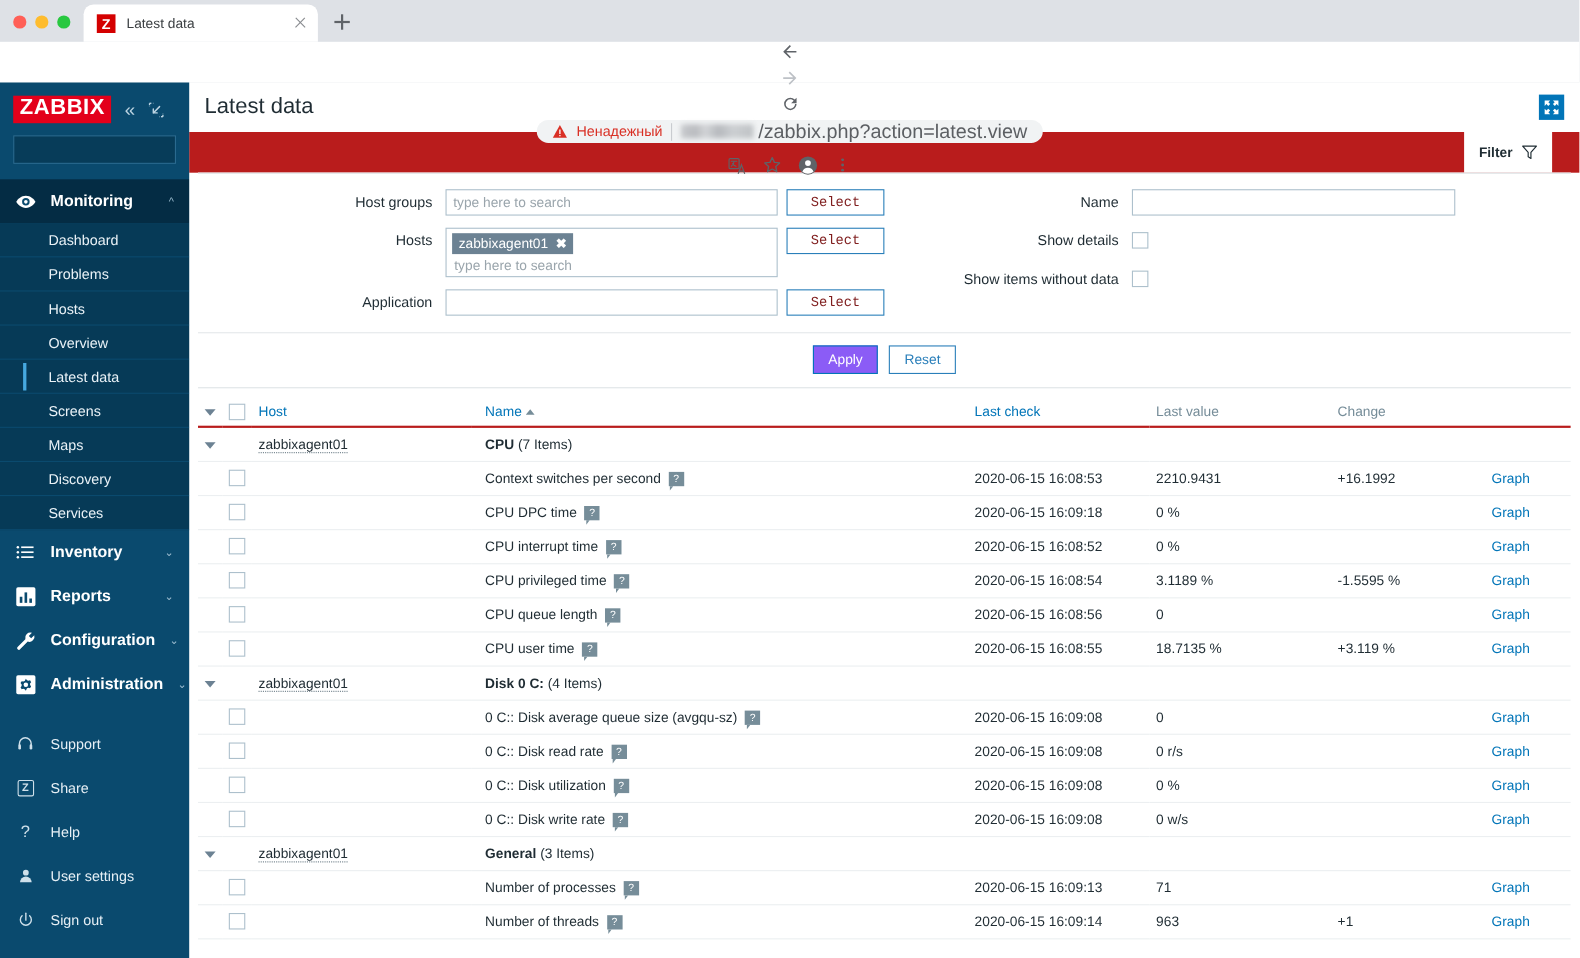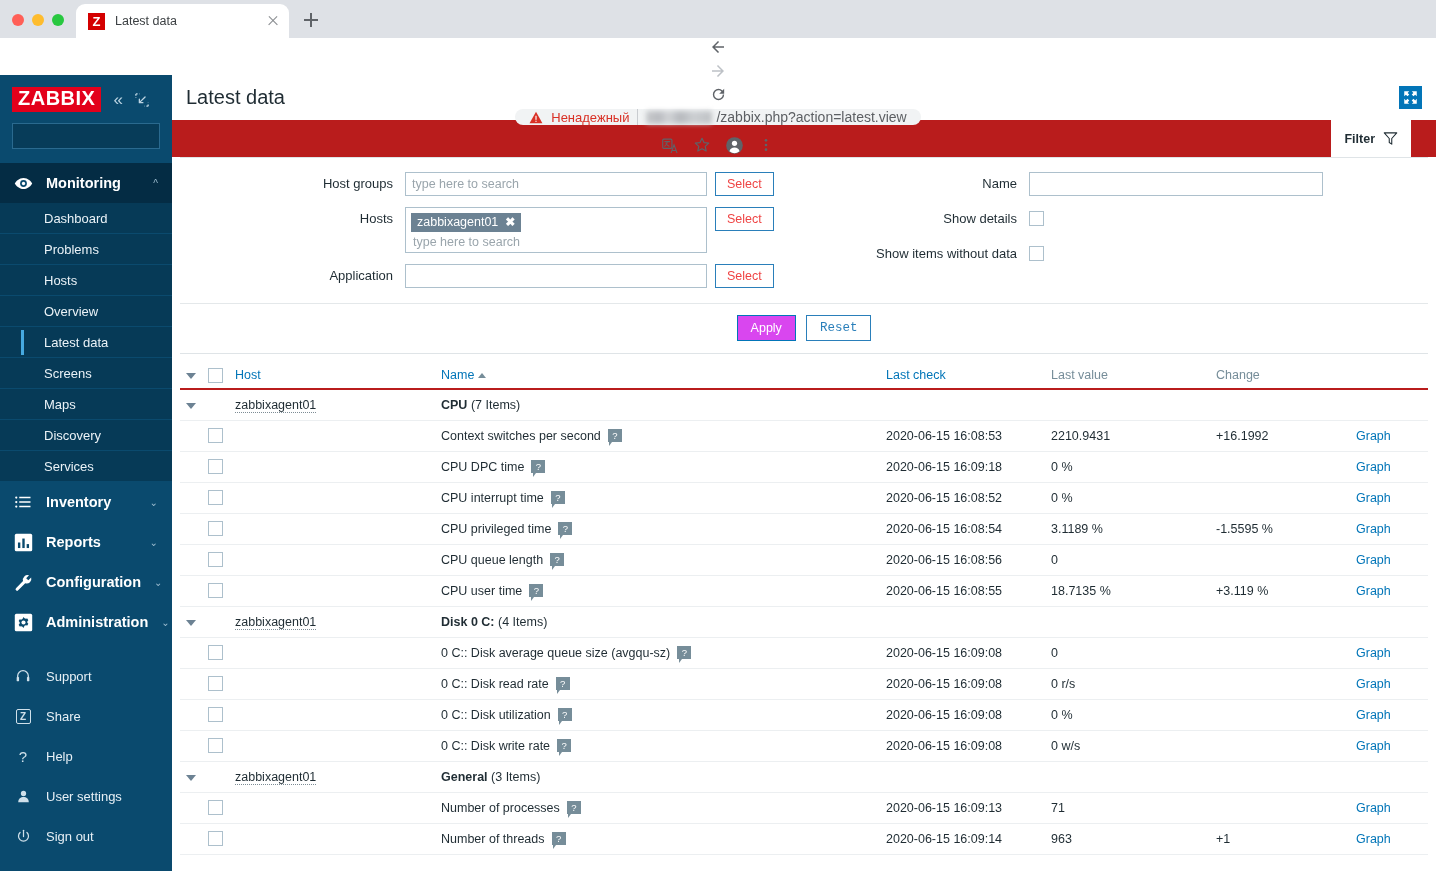--- a/index.html
+++ b/index.html
@@ -59,21 +59,21 @@
     margin: 0 6px; min-width: 0;
   }
   .warn-tri { width: 14px; height: 13px; flex: none; }
   .insecure { font-size: 13px; color: #d93025; white-space: nowrap; }
   .omni-sep { width: 1px; height: 16px; background: #c9ccd0; }
   .url-blur {
     width: 66px; height: 13px; flex: none;
     background: linear-gradient(90deg,#c7c9cc,#babcc0 20%,#d2d4d7 34%,#b6b9bd 52%,#cccfd2 72%,#bfc2c5);
     filter: blur(2.6px); border-radius: 2px;
   }
-  .url-text { font-size: 14px; color: #5c5f63; white-space: nowrap; margin-left: -4px; }
+  .url-text { font-size: 18px; color: #5c5f63; white-space: nowrap; margin-left: -4px; }
   .tb-icons { display: flex; align-items: center; gap: 2px; }
   .tb-icon { width: 30px; height: 28px; display: flex; align-items: center; justify-content: center; }
 
   
   .app { display: flex; width: 1436px; height: 796px; }
 
   
   .sidebar {
     width: 172px; flex: none; background: #0a4a6e;
     color: #fff; position: relative; overflow: hidden;
@@ -175,41 +175,41 @@
     background: #fff; padding: 4px 5px 3px 5px;
   }
   .chip {
     display: inline-flex; align-items: center; gap: 7px;
     background: #6c8293; color: #fff; font-size: 12.5px;
     padding: 2px 6px 3px 6px;
   }
   .chip .x { font-size: 12px; font-weight: bold; cursor: pointer; }
   .ms-ph { font-size: 12.5px; color: #9aa5ac; padding: 3px 2px 0 2px; }
   .btn-select {
-    height: 24px; padding: 0 11px; background: #fff;
-    border: 1px solid #2a7fba; color: #ef4444; font-size: 12.5px;
-    cursor: pointer; font-family: Liberation Sans, sans-serif;
+    height: 24px; padding: 0 21px; background: #fff;
+    border: 1px solid #2a7fba; color: #7f1d1d; font-size: 12.5px;
+    cursor: pointer; font-family: Liberation Mono, monospace;
   }
   .cbx {
     width: 15px; height: 15px; border: 1px solid #adc0cc;
     background: #fff; margin-top: 4px; cursor: pointer; flex: none;
   }
   .filter-actions {
     border-top: 1px solid #e4e8ea; margin-top: 4px;
     padding: 11px 0 12px 0; display: flex; justify-content: center; gap: 10px;
   }
   .btn-apply {
-    background: #d946ef; color: #fff; border: 1px solid #0275b8;
+    background: #8b5cf6; color: #fff; border: 1px solid #0275b8;
     height: 26px; padding: 0 13px; font-size: 12.5px; cursor: pointer;
     font-family: "Liberation Sans", sans-serif;
   }
   .btn-reset {
     background: #fff; color: #2a7fba; border: 1px solid #2a7fba;
     height: 26px; padding: 0 13px; font-size: 12.5px; cursor: pointer;
-    font-family: Liberation Mono, monospace;
+    font-family: Liberation Sans, sans-serif;
   }
 
   
   .table-wrap { margin: 8px 8px 0 8px; flex: 1; overflow: hidden; }
   table.data { width: 100%; border-collapse: collapse; font-size: 12.5px; }
   table.data th {
     text-align: left; font-weight: normal; height: 27px;
     border-bottom: 2px solid #b91c1c; color: #768d99;
     padding: 0 6px; vertical-align: middle;
   }

